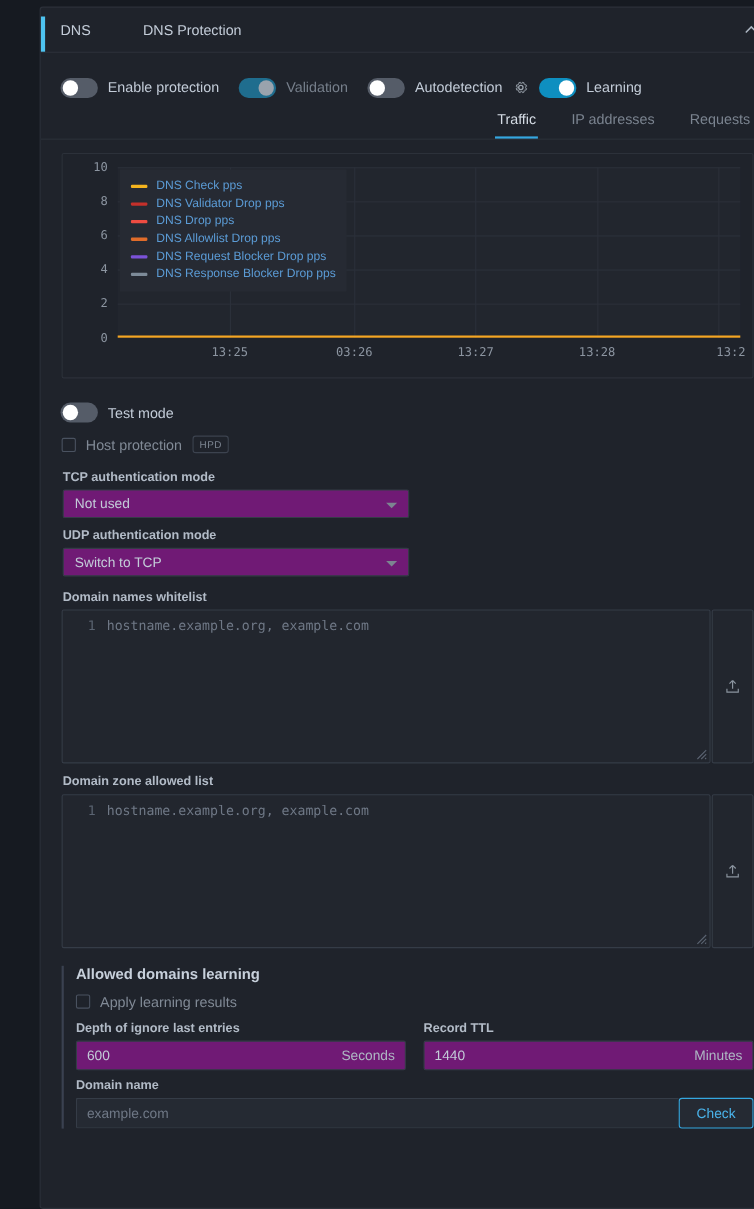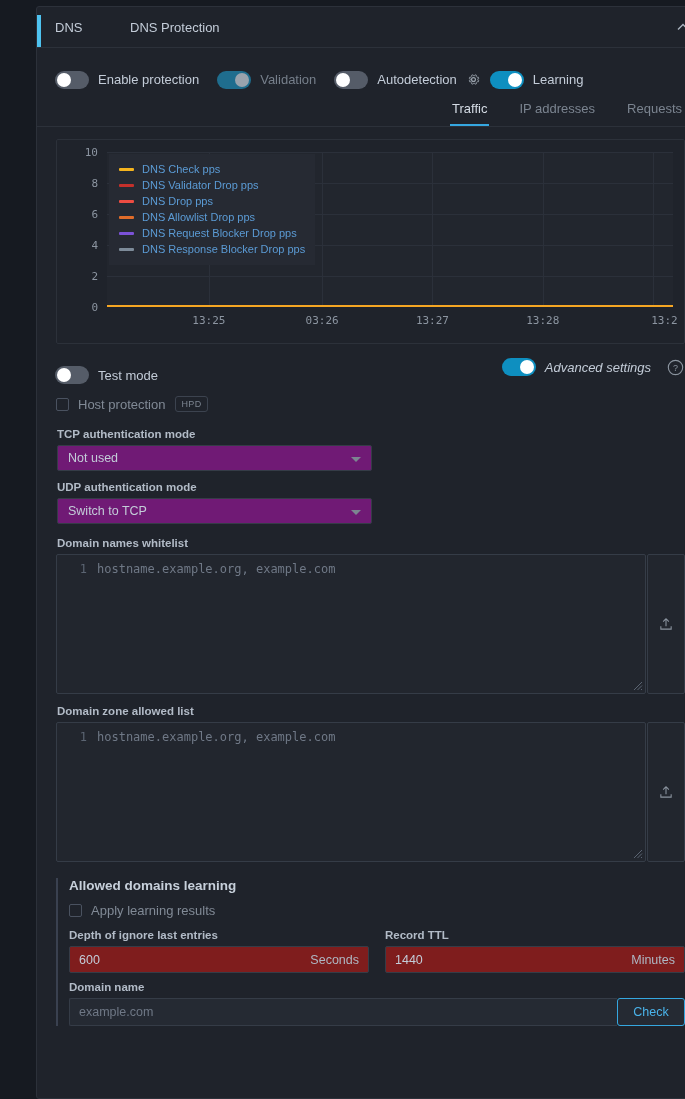--- a/index.html
+++ b/index.html
@@ -169,21 +169,21 @@
   .group {
     margin: 16px 19px 0 19px; padding-left: 11px;
     border-left: 2px solid #3a4150;
   }
   .grp-title { font-size: 13.5px; color: #c7d0db; font-weight: bold; }
   .grp-cb { display: flex; align-items: center; height: 26px; margin-top: 4px; }
   .two-col { display: flex; gap: 16px; margin-top: 6px; }
   .col { flex: 1; }
   .col-lbl { font-size: 11.5px; color: #b2bbc7; font-weight: bold; padding-bottom: 5px; }
   .inp {
-    height: 27px; background: #7f1d1d;
+    height: 27px; background: #701a75;
     border: 1px solid #353c47; border-radius: 2px;
     display: flex; align-items: center; padding: 0 9px;
   }
   .inp .val { font-size: 12.5px; color: #c3ccd8; flex: 1; }
   .inp .unit { font-size: 12.5px; color: #aeb7c3; }
   .dn-lbl { font-size: 11.5px; color: #b2bbc7; font-weight: bold; padding: 8px 0 5px; }
   .dn-row { display: flex; }
   .dn-inp {
     flex: 1; height: 28px; background: #252a33;
     border: 1px solid #353c47; border-right: none; border-radius: 2px 0 0 2px;
@@ -307,32 +307,20 @@
       </div>
     </div>
   </div>
 
   <div class="tm-row">
     <div class="tog off">
         <i></i>
       </div>
     <div class="tog-lbl">Test mode</div>
 
-    <div class="adv-group">
-      <div class="tog on">
-          <i></i>
-        </div>
-      <div class="adv-lbl">Advanced settings</div>
-      <div class="help-ic">
-        <svg width="17" height="17" viewBox="0 0 18 18">
-          <circle cx="9" cy="9" r="7.6" fill="none" stroke="#8b949f" stroke-width="1.2"></circle>
-          <text x="9" y="12.6" text-anchor="middle" font-size="9.5" fill="#8b949f" font-family="Liberation Sans, sans-serif">?</text>
-        </svg>
-      </div>
-    </div>
   </div>
 
   <div class="cb-row">
     <div class="cb"></div>
     <div class="cb-lbl">Host protection</div>
     <div class="badge">HPD</div>
   </div>
 
   <div style="margin-top:10px">
     <div class="fl">TCP authentication mode</div>

